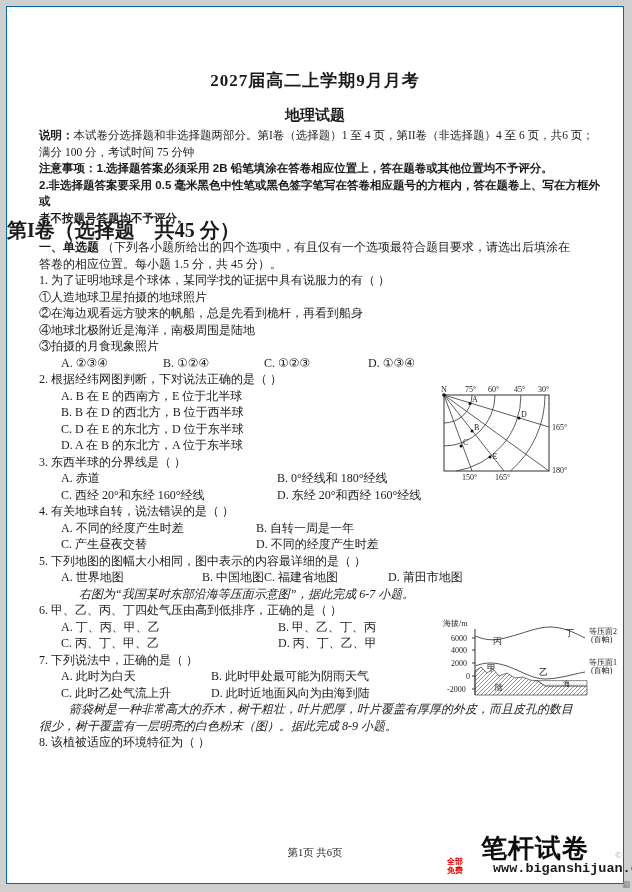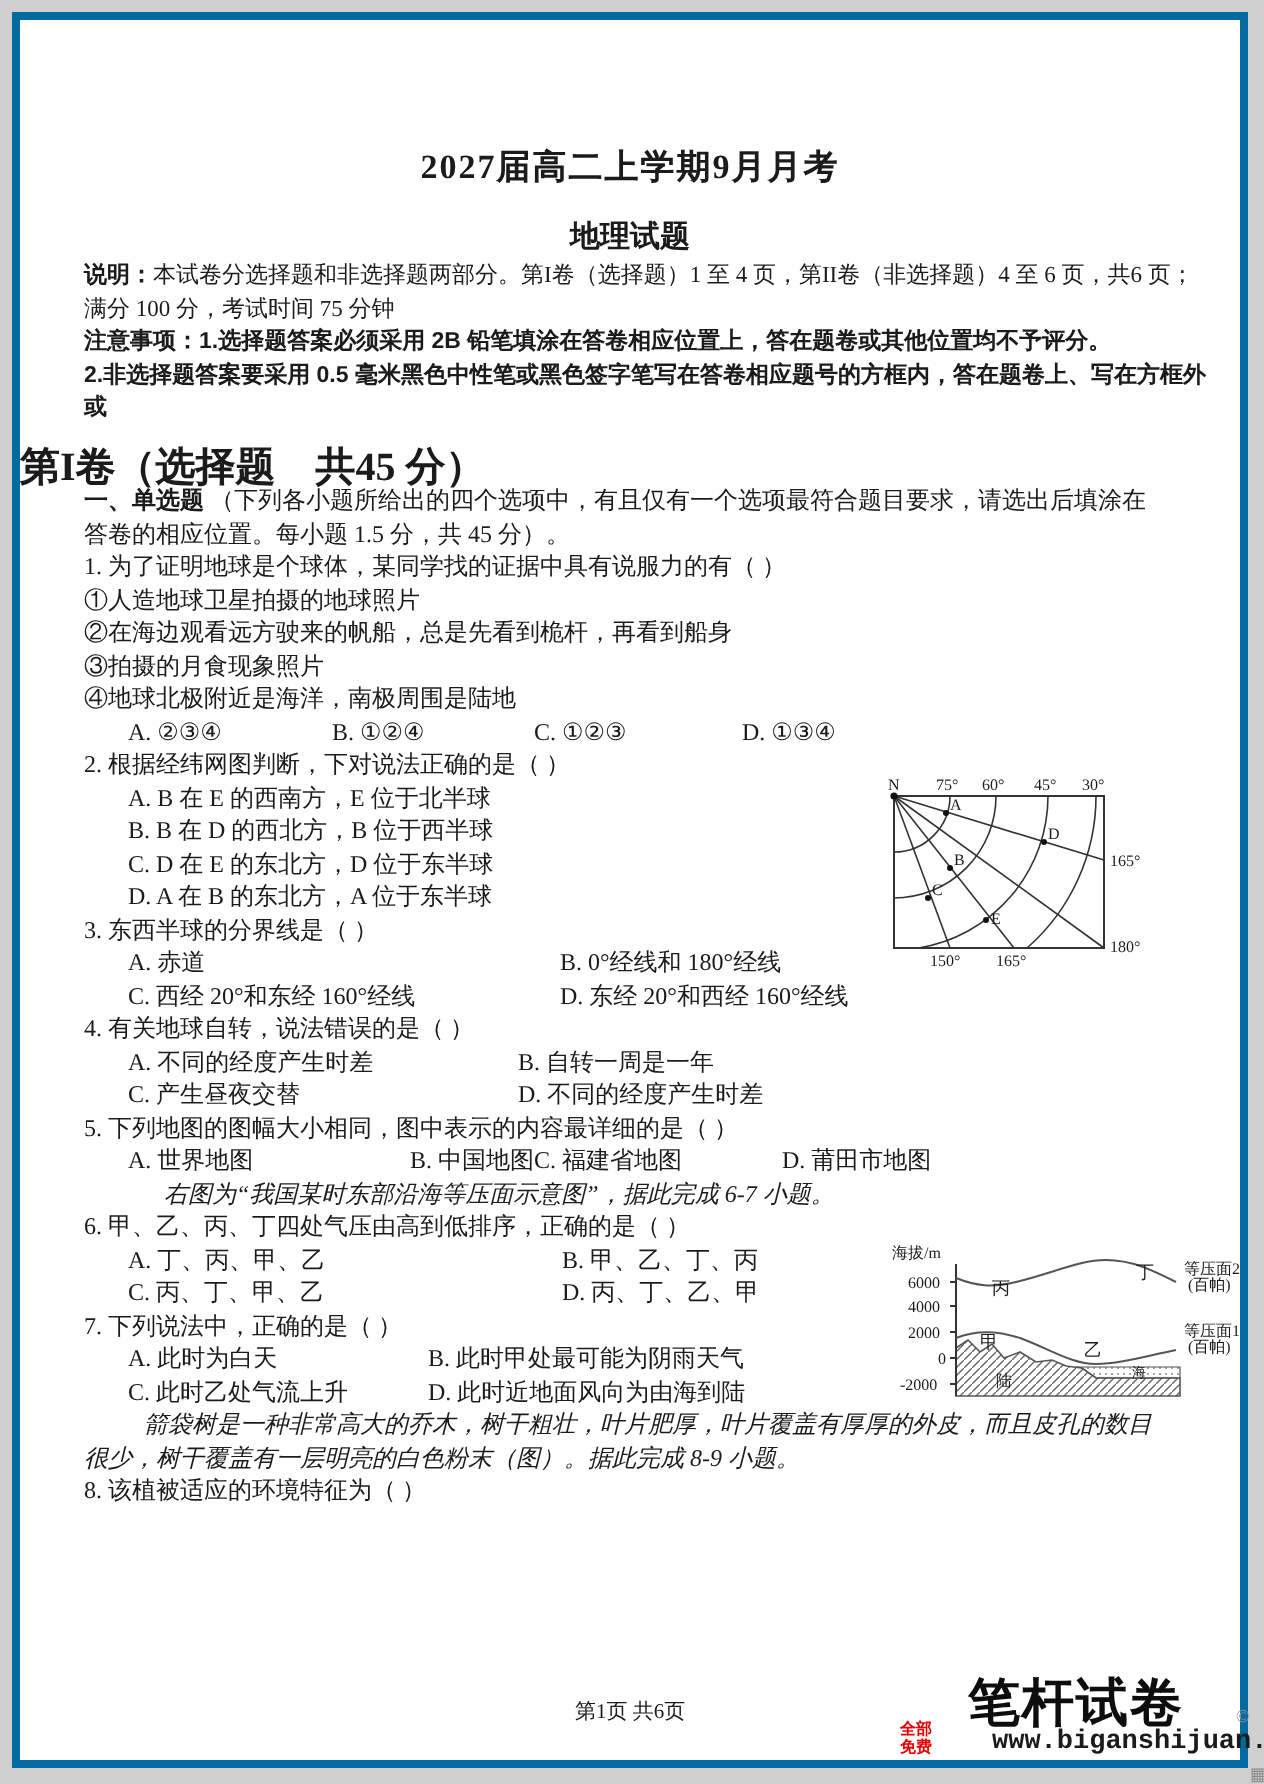--- a/index.html
+++ b/index.html
@@ -1,19 +1,19 @@
 <!DOCTYPE html>
 <html><head>
 <meta charset="utf-8">
 <style>
   html,body{margin:0;padding:0;}
   body{width:632px;height:892px;background:#cfcfcf;position:relative;overflow:hidden;
        font-family:"Liberation Serif", serif;color:#1b1b1b;}
   .page{position:absolute;left:6px;top:6px;width:618px;height:878px;background:#ffffff;
-        border:4px solid #0369a1;box-sizing:border-box;}
+        border:1px solid #0369a1;box-sizing:border-box;}
   .title{position:absolute;top:62px;left:0;width:100%;text-align:center;
          font-size:17px;font-weight:bold;letter-spacing:1px;}
   .subtitle{position:absolute;top:99px;left:0;width:100%;text-align:center;
             font-size:15px;font-weight:bold;font-family:"Liberation Sans",sans-serif;}
   .notes{position:absolute;top:120px;left:32px;width:562px;font-size:11.5px;line-height:16.5px;}
   .b-sans{font-family:"Liberation Sans",sans-serif;font-weight:bold;}
   .section-title{position:absolute;top:210px;left:0;width:100%;text-align:left;
                  font-size:20px;font-weight:bold;}
   .qa{position:absolute;top:232px;left:32px;width:568px;font-size:12px;line-height:16.5px;}
   .qa .line{white-space:nowrap;}
@@ -48,33 +48,34 @@
 <div class="page">
 
   <div class="title">2027届高二上学期9月月考</div>
   <div class="subtitle">地理试题</div>
 
   <div class="notes">
     <div class="line"><span class="b-sans">说明：</span><span>本试卷分选择题和非选择题两部分。第I卷（选择题）1 至 4 页，第II卷（非选择题）4 至 6 页，共6 页；</span></div>
     <div class="line">满分 100 分，考试时间 75 分钟</div>
     <div class="line b-sans"><span>注意事项：</span><span>1.选择题答案必须采用 2B 铅笔填涂在答卷相应位置上，答在题卷或其他位置均不予评分。</span></div>
     <div class="line b-sans">2.非选择题答案要采用 0.5 毫米黑色中性笔或黑色签字笔写在答卷相应题号的方框内，答在题卷上、写在方框外或</div>
+    <div class="line b-sans">者不按题号答题均不予评分。</div>
   </div>
 
   <div class="section-title">第I卷（选择题　共45 分）</div>
 
   <div class="qa">
     <div class="line"><span style="font-weight:bold">一、单选题</span> <span>（下列各小题所给出的四个选项中，有且仅有一个选项最符合题目要求，请选出后填涂在</span></div>
     <div class="line">答卷的相应位置。每小题 1.5 分，共 45 分）。</div>
 
     <div class="line">1. 为了证明地球是个球体，某同学找的证据中具有说服力的有（  ）</div>
     <div class="line">①人造地球卫星拍摄的地球照片</div>
     <div class="line">②在海边观看远方驶来的帆船，总是先看到桅杆，再看到船身</div>
+    <div class="line">④地球北极附近是海洋，南极周围是陆地</div>
     <div class="line">③拍摄的月食现象照片</div>
-    <div class="line">④地球北极附近是海洋，南极周围是陆地</div>
     <div class="line opts ind-opt">
       <span class="opt w102">A. ②③④</span>
       <span class="opt w101">B. ①②④</span>
       <span class="opt w104">C. ①②③</span>
       <span class="opt">D. ①③④</span>
     </div>
 
     <div class="line">2. 根据经纬网图判断，下对说法正确的是（  ）</div>
     <div class="line ind-opt">A. B 在 E 的西南方，E 位于北半球</div>
     <div class="line ind-opt">B. B 在 D 的西北方，B 位于西半球</div>

